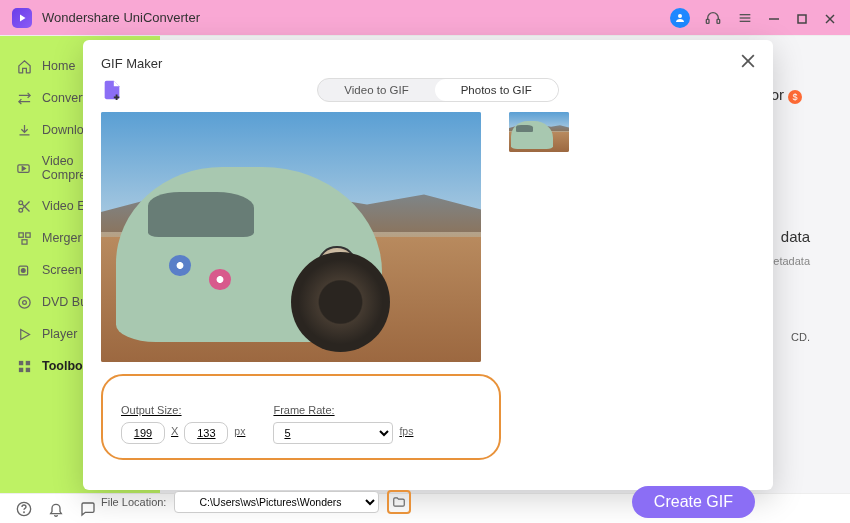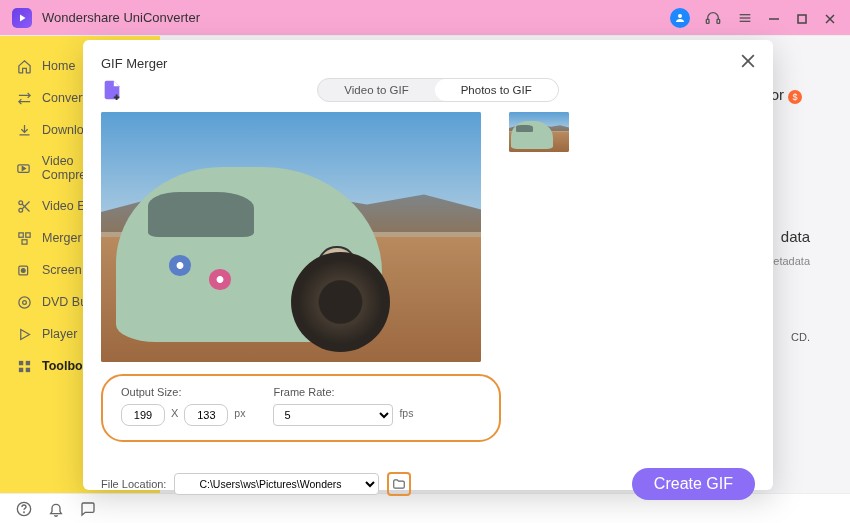--- a/index.html
+++ b/index.html
@@ -10,21 +10,21 @@
 .logo { width: 20px; height: 20px; background: linear-gradient(135deg, #6a3de8, #8b5cf6); border-radius: 5px; display: flex; align-items: center; justify-content: center; margin-right: 10px; }
 .logo svg { width: 12px; height: 12px; }
 .app-title { font-size: 13px; color: #333; flex: 1; }
 .titlebar-icons { display: flex; align-items: center; gap: 14px; }
 .tb-icon { width: 18px; height: 18px; display: flex; align-items: center; justify-content: center; cursor: pointer; color: #555; }
 .user-badge { width: 20px; height: 20px; border-radius: 50%; background: #1e88ff; display: flex; align-items: center; justify-content: center; }
 .win-btn { width: 14px; height: 14px; cursor: pointer; color: #444; }
 
 
 .main { display: flex; height: calc(523px - 36px - 30px); }
-.sidebar { width: 160px; background: #fde047; padding-top: 14px; }
+.sidebar { width: 160px; background: #bef264; padding-top: 14px; }
 .side-item { display: flex; align-items: center; padding: 8px 16px; font-size: 12.5px; color: #555; cursor: pointer; gap: 10px; }
 .side-item.active { font-weight: 600; color: #222; }
 .side-icon { width: 16px; height: 16px; display: flex; align-items: center; justify-content: center; color: #666; }
 
 .content { flex: 1; position: relative; padding: 20px; }
 .bg-text { position: absolute; right: 48px; top: 50px; color: #333; font-size: 15px; }
 .bg-badge { display: inline-block; width: 14px; height: 14px; border-radius: 50%; background: #ff6b35; color: #fff; font-size: 9px; text-align: center; line-height: 14px; margin-left: 4px; }
 .bg-text2 { position: absolute; right: 40px; top: 160px; color: #333; font-size: 15px; font-weight: 500; margin-top: 32px; }
 .bg-text3 { position: absolute; right: 40px; top: 180px; color: #888; font-size: 11px; margin-top: 39px; }
 .bg-text4 { position: absolute; right: 40px; top: 295px; color: #555; font-size: 11px; }
@@ -55,21 +55,21 @@
 .car-body { position: absolute; left: 4%; bottom: 8%; width: 70%; height: 70%; background: #a8c8b0; border-radius: 40% 45% 15% 15% / 55% 60% 10% 10%; }
 .car-window { position: absolute; left: 12%; top: 14%; width: 40%; height: 26%; background: rgba(40,50,60,0.5); border-radius: 30% 35% 10% 10%; }
 .wheel { position: absolute; bottom: 4%; width: 26%; height: 40%; background: radial-gradient(circle, #2a2520 30%, #443a30 32%, #2a2520 60%); border-radius: 50%; }
 .wheel-front { left: 50%; }
 .headlight { position: absolute; right: 10%; top: 45%; width: 14%; height: 20%; background: radial-gradient(circle, #e8e0d0, #b8a080); border-radius: 50%; border: 2px solid #333; }
 .flower { position: absolute; width: 8%; height: 12%; border-radius: 50%; }
 .f1 { left: 20%; top: 50%; background: radial-gradient(circle, #fff 20%, #5a7fc8 25%); }
 .f2 { left: 35%; top: 58%; background: radial-gradient(circle, #fff 20%, #d85a8c 25%); }
 
 
-.settings { border: 2px solid #e8923a; border-radius: 22px; padding: 10px 18px 14px; margin-top: 12px; width: 400px; }
+.settings { border: 2px solid #e8923a; border-radius: 22px; padding: 28px 18px 14px; margin-top: 12px; width: 400px; text-decoration: underline; }
 .settings-row { display: flex; align-items: flex-end; gap: 8px; }
 .setting-group { display: flex; flex-direction: column; gap: 6px; }
 .setting-label { font-size: 11px; color: #555; }
 .setting-input { width: 44px; height: 22px; border: 1px solid #ccc; border-radius: 8px; padding: 0 6px; font-size: 11px; text-align: center; }
 .setting-select { width: 120px; height: 22px; border: 1px solid #ccc; border-radius: 4px; padding: 0 6px; font-size: 11px; background: #fff; }
 .setting-x { font-size: 11px; color: #666; padding-bottom: 4px; }
 .unit { font-size: 10.5px; color: #666; padding-bottom: 4px; }
 
 .file-row { display: flex; align-items: center; gap: 8px; margin-top: 26px; }
 .file-label { font-size: 11px; color: #555; }
@@ -246,21 +246,21 @@
   </div>
   <div class="footer-icon">
     <svg width="16" height="16" viewBox="0 0 24 24" fill="none" stroke="currentColor" stroke-width="2">
         <path d="M21 15a2 2 0 01-2 2H8l-5 4V5a2 2 0 012-2h14a2 2 0 012 2z"></path>
       </svg>
   </div>
 </div>
 
 <div class="modal">
   <div class="modal-header">
-    <div class="modal-title">GIF Merger</div>
+    <div class="modal-title">GIF Maker</div>
     <div class="close-btn">
       <svg width="14" height="14" viewBox="0 0 12 12">
           <line x1="1" y1="1" x2="11" y2="11" stroke="#555" stroke-width="1.5"></line>
           <line x1="11" y1="1" x2="1" y2="11" stroke="#555" stroke-width="1.5"></line>
         </svg>
     </div>
   </div>
   <div class="modal-topbar">
     <div class="add-icon">
       <svg width="22" height="22" viewBox="0 0 24 24">

